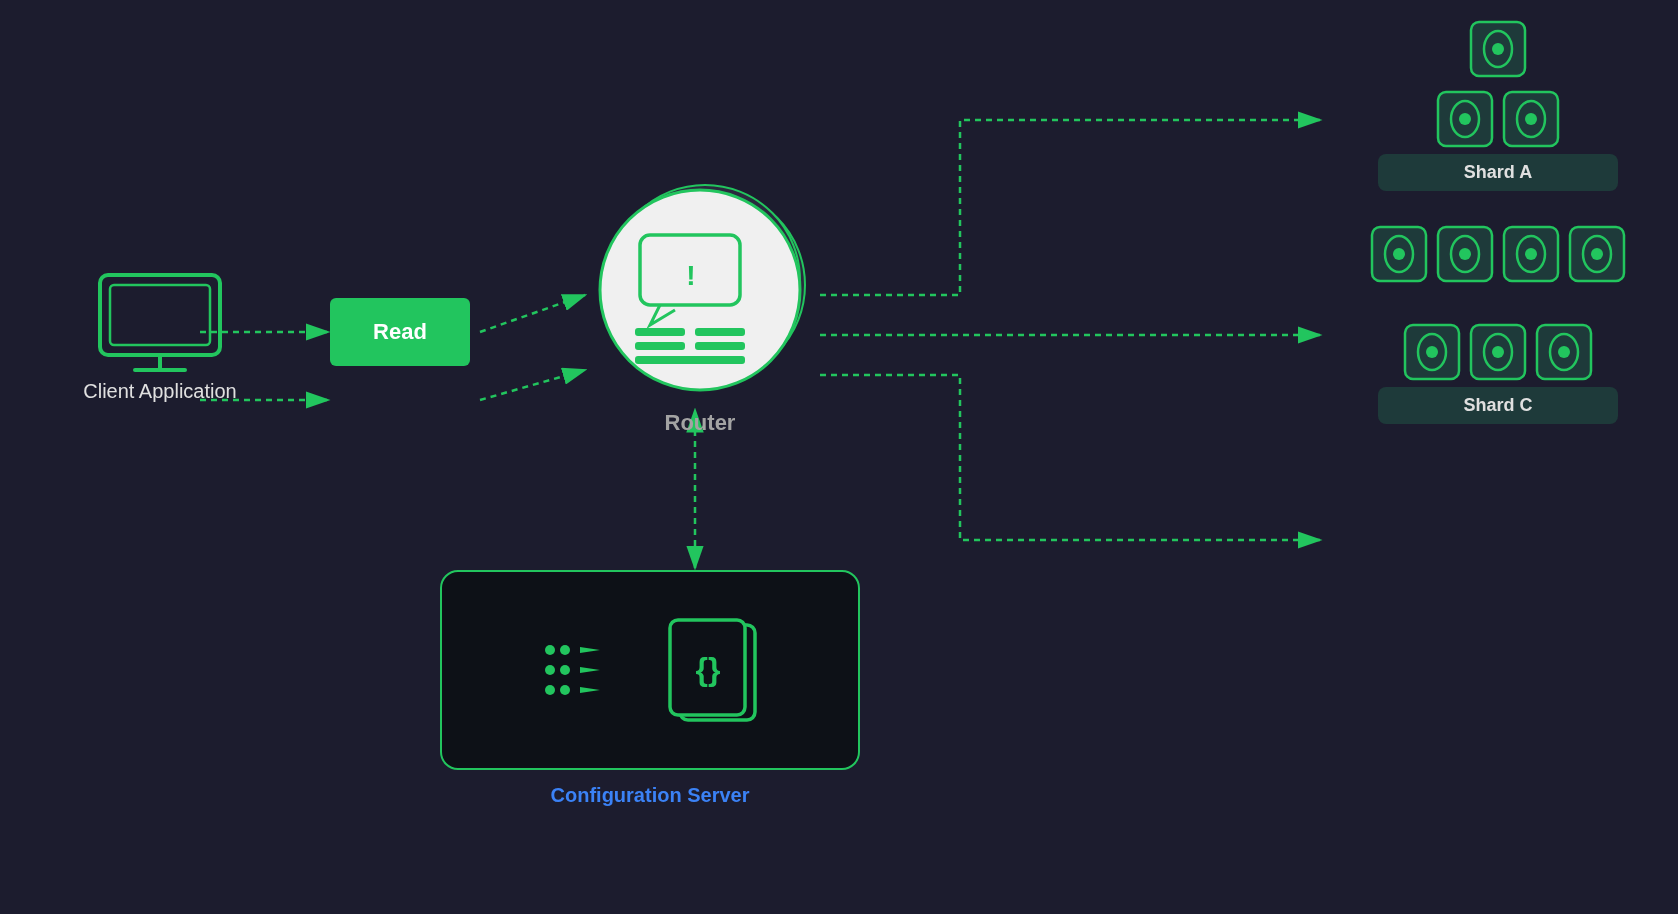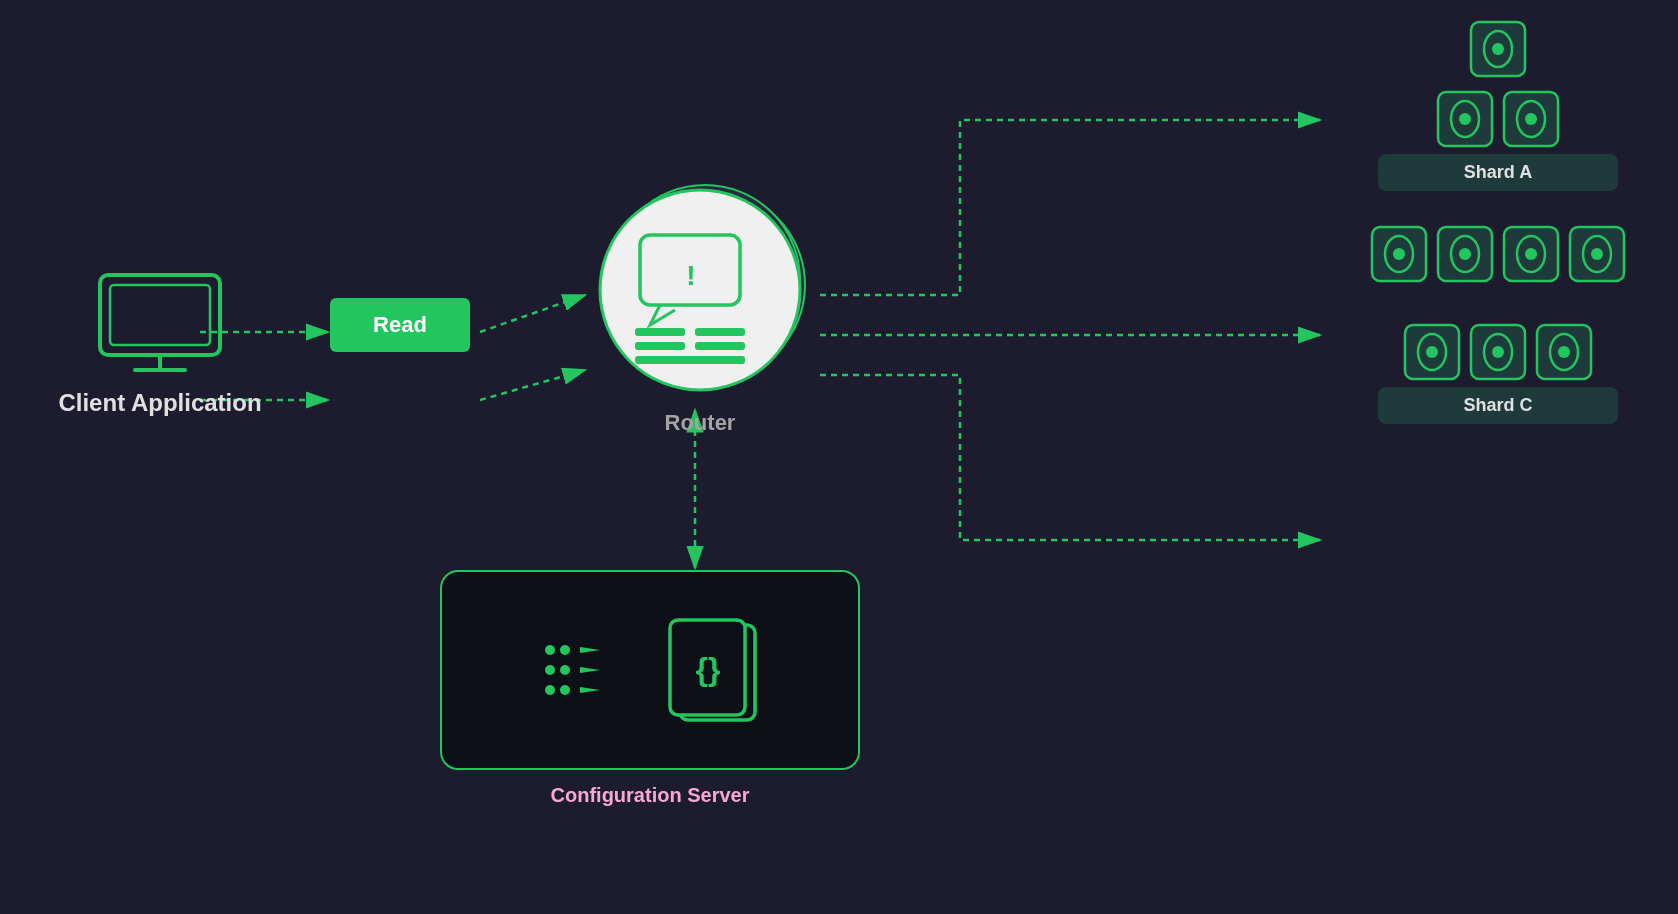--- a/index.html
+++ b/index.html
@@ -38,44 +38,44 @@
       align-items: center;
       width: 200px;
     }
 
     .monitor-icon {
       width: 130px;
       height: 110px;
     }
 
     .client-label {
-      margin-top: 9px;
+      margin-top: 0;
       color: #e0e0e0;
-      font-size: 24px;
-      font-weight: 700;
+      font-size: 20px;
+      font-weight: 400;
       text-align: center;
       white-space: nowrap;
     }
 
     
     .rw-buttons {
       position: absolute;
       left: 330px;
       top: 298px;
       display: flex;
       flex-direction: column;
       gap: 24px;
     }
 
     .rw-btn {
       background: #22c55e;
       color: white;
       font-size: 22px;
       font-weight: 700;
-      padding: 14px 36px;
+      padding: 21px 36px;
       border-radius: 6px;
       border: none;
       cursor: pointer;
       min-width: 140px;
       text-align: center;
     }
 
     
     .router-container {
       position: absolute;
@@ -116,21 +116,21 @@
       width: 420px;
       height: 200px;
       display: flex;
       align-items: center;
       justify-content: center;
       gap: 30px;
     }
 
     .config-label {
       margin-top: 14px;
-      color: #f9a8d4;
+      color: #3b82f6;
       font-size: 20px;
       font-weight: 600;
     }
 
     
     .shards-column {
       position: absolute;
       right: 20px;
       top: 20px;
       display: flex;

